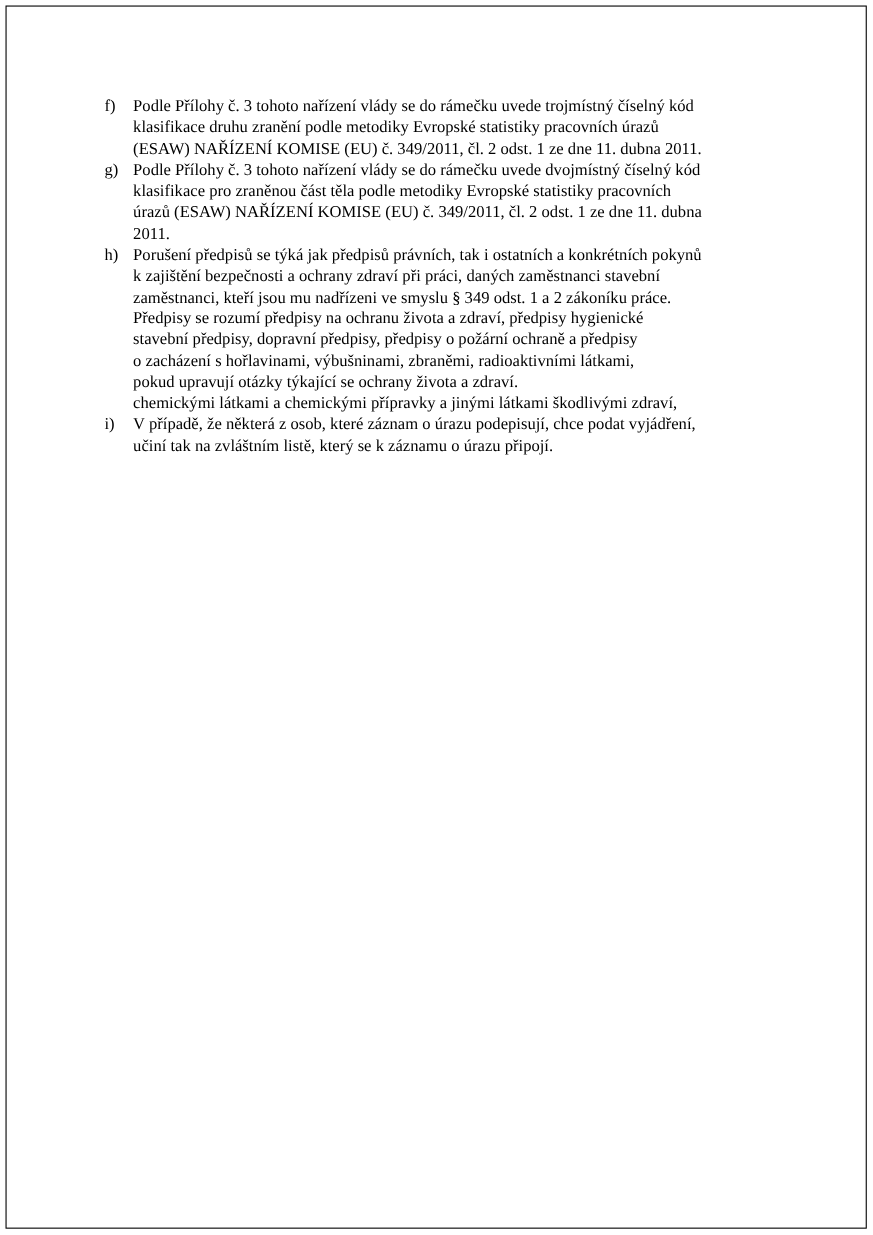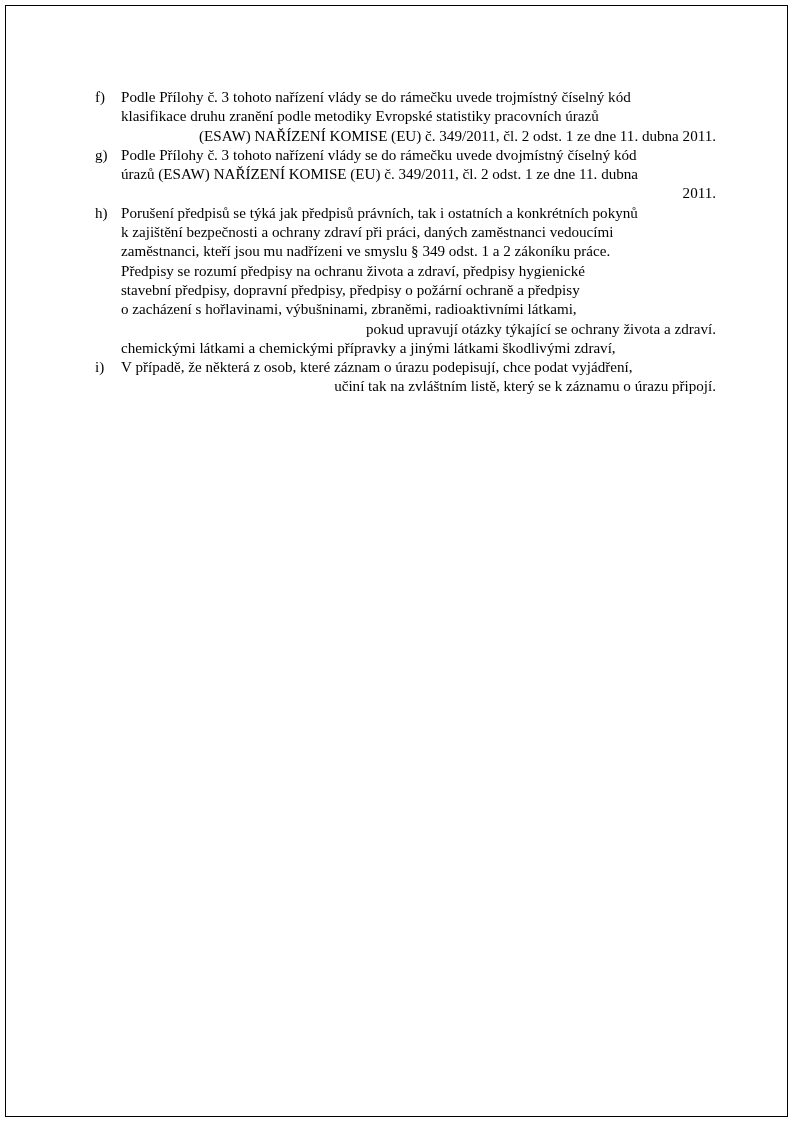--- a/index.html
+++ b/index.html
@@ -60,21 +60,21 @@
     font-family: Liberation Serif, serif;
   }
   
   .body > .ln {
     display: block;
     text-align: justify;
     text-justify: inter-word;
     white-space: pre;
   }
   .body > .ln.last {
-    text-align: right;
+    text-align: left;
     white-space: normal;
   }
   .body > .ln > span.stretch {
     display: inline-block;
     width: 100%;
   }
 </style>
 </head>
 <body>
 
@@ -88,30 +88,31 @@
           <span class="ln"><span class="stretch">Podle Přílohy č. 3 tohoto nařízení vlády se do rámečku uvede trojmístný číselný kód</span></span>
           <span class="ln"><span class="stretch">klasifikace druhu zranění podle metodiky Evropské statistiky pracovních úrazů</span></span>
           <span class="ln last"><span>(ESAW) NAŘÍZENÍ KOMISE (EU) č. 349/2011, čl. 2 odst. 1 ze dne 11. dubna 2011.</span></span>
         </span>
       </li>
 
       <li class="clause">
         <span class="marker">g)</span>
         <span class="body">
           <span class="ln"><span class="stretch">Podle Přílohy č. 3 tohoto nařízení vlády se do rámečku uvede dvojmístný číselný kód</span></span>
+          <span class="ln"><span class="stretch">klasifikace pro zraněnou část těla podle metodiky Evropské statistiky pracovních</span></span>
           <span class="ln"><span class="stretch">úrazů (ESAW) NAŘÍZENÍ KOMISE (EU) č. 349/2011, čl. 2 odst. 1 ze dne 11. dubna</span></span>
           <span class="ln last"><span>2011.</span></span>
         </span>
       </li>
 
       <li class="clause">
         <span class="marker">h)</span>
         <span class="body">
           <span class="ln"><span class="stretch">Porušení předpisů se týká jak předpisů právních, tak i ostatních a konkrétních pokynů</span></span>
-          <span class="ln"><span class="stretch">k zajištění bezpečnosti a ochrany zdraví při práci, daných zaměstnanci vedoucími</span></span>
+          <span class="ln"><span class="stretch">k zajištění bezpečnosti a ochrany zdraví při práci, daných zaměstnanci stavební</span></span>
           <span class="ln"><span class="stretch">zaměstnanci, kteří jsou mu nadřízeni ve smyslu § 349 odst. 1 a 2 zákoníku práce.</span></span>
           <span class="ln"><span class="stretch">Předpisy se rozumí předpisy na ochranu života a zdraví, předpisy hygienické</span></span>
           <span class="ln"><span class="stretch">stavební předpisy, dopravní předpisy, předpisy o požární ochraně a předpisy</span></span>
           <span class="ln"><span class="stretch">o zacházení s hořlavinami, výbušninami, zbraněmi, radioaktivními látkami,</span></span>
           <span class="ln last"><span>pokud upravují otázky týkající se ochrany života a zdraví.</span></span>
           <span class="ln"><span class="stretch">chemickými látkami a chemickými přípravky a jinými látkami škodlivými zdraví,</span></span>
         </span>
       </li>
 
       <li class="clause">

